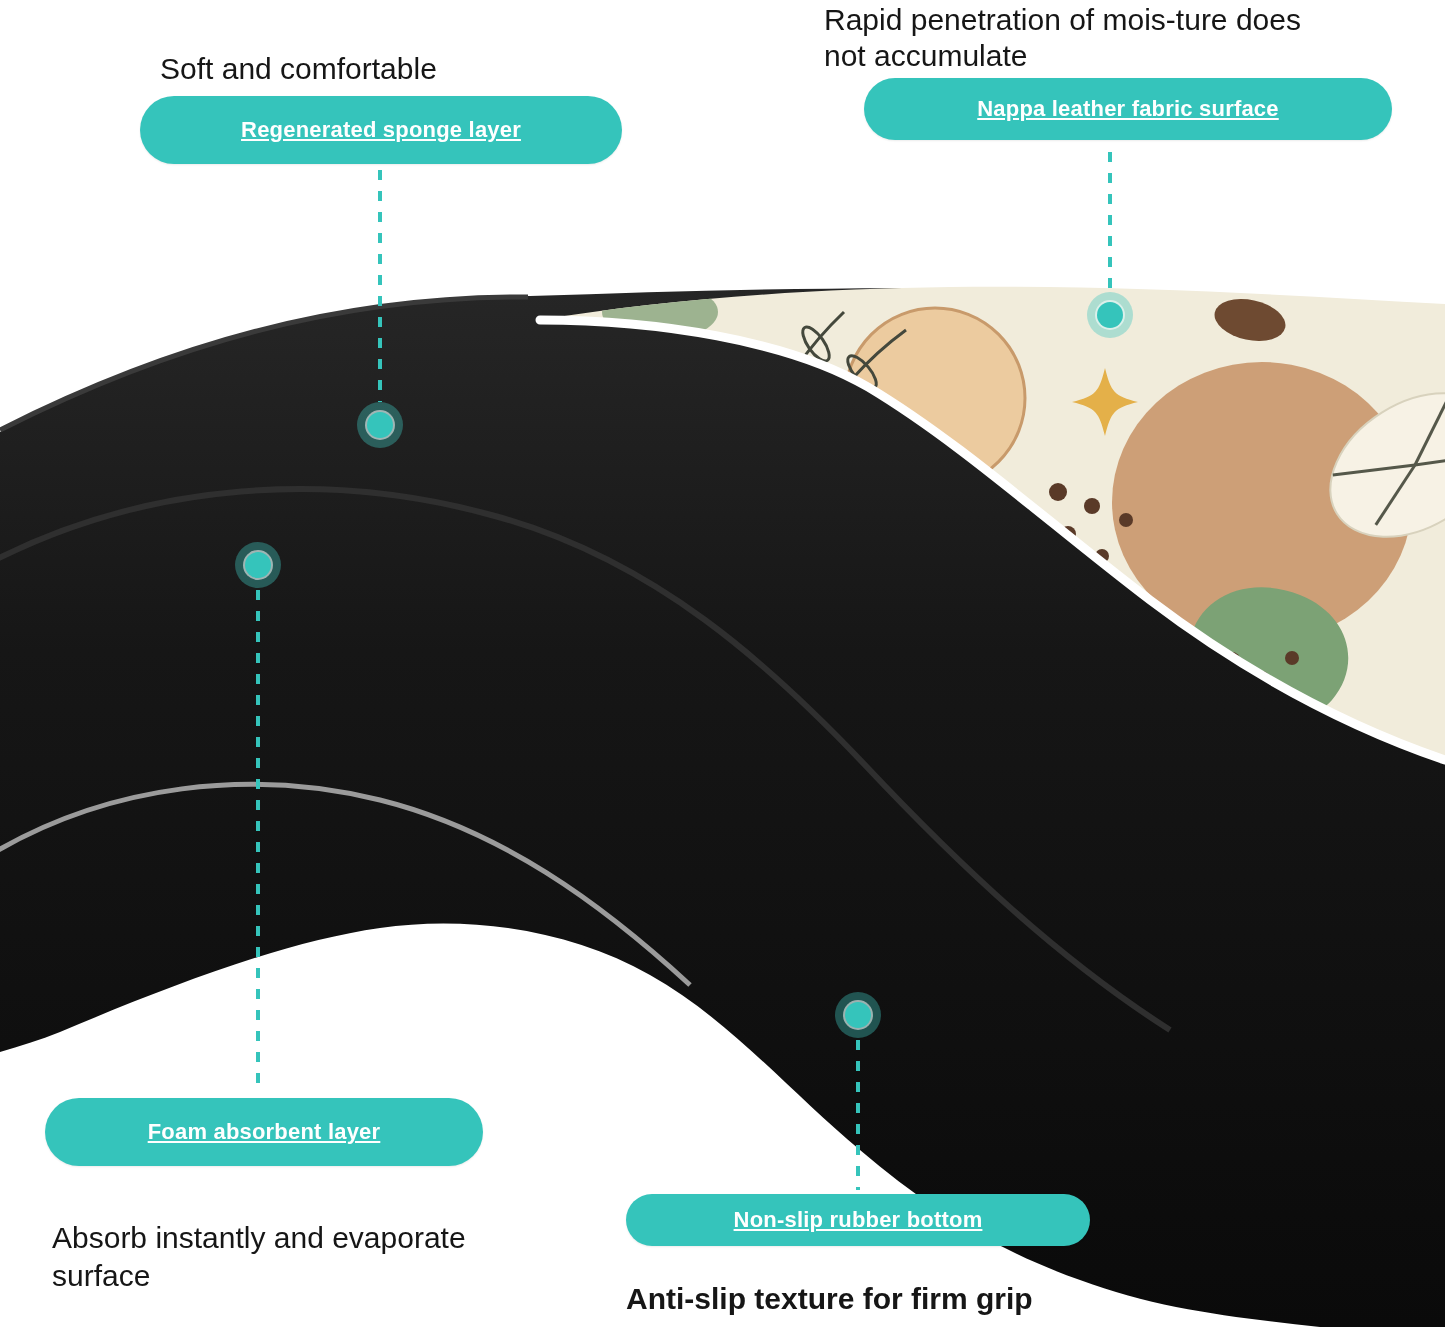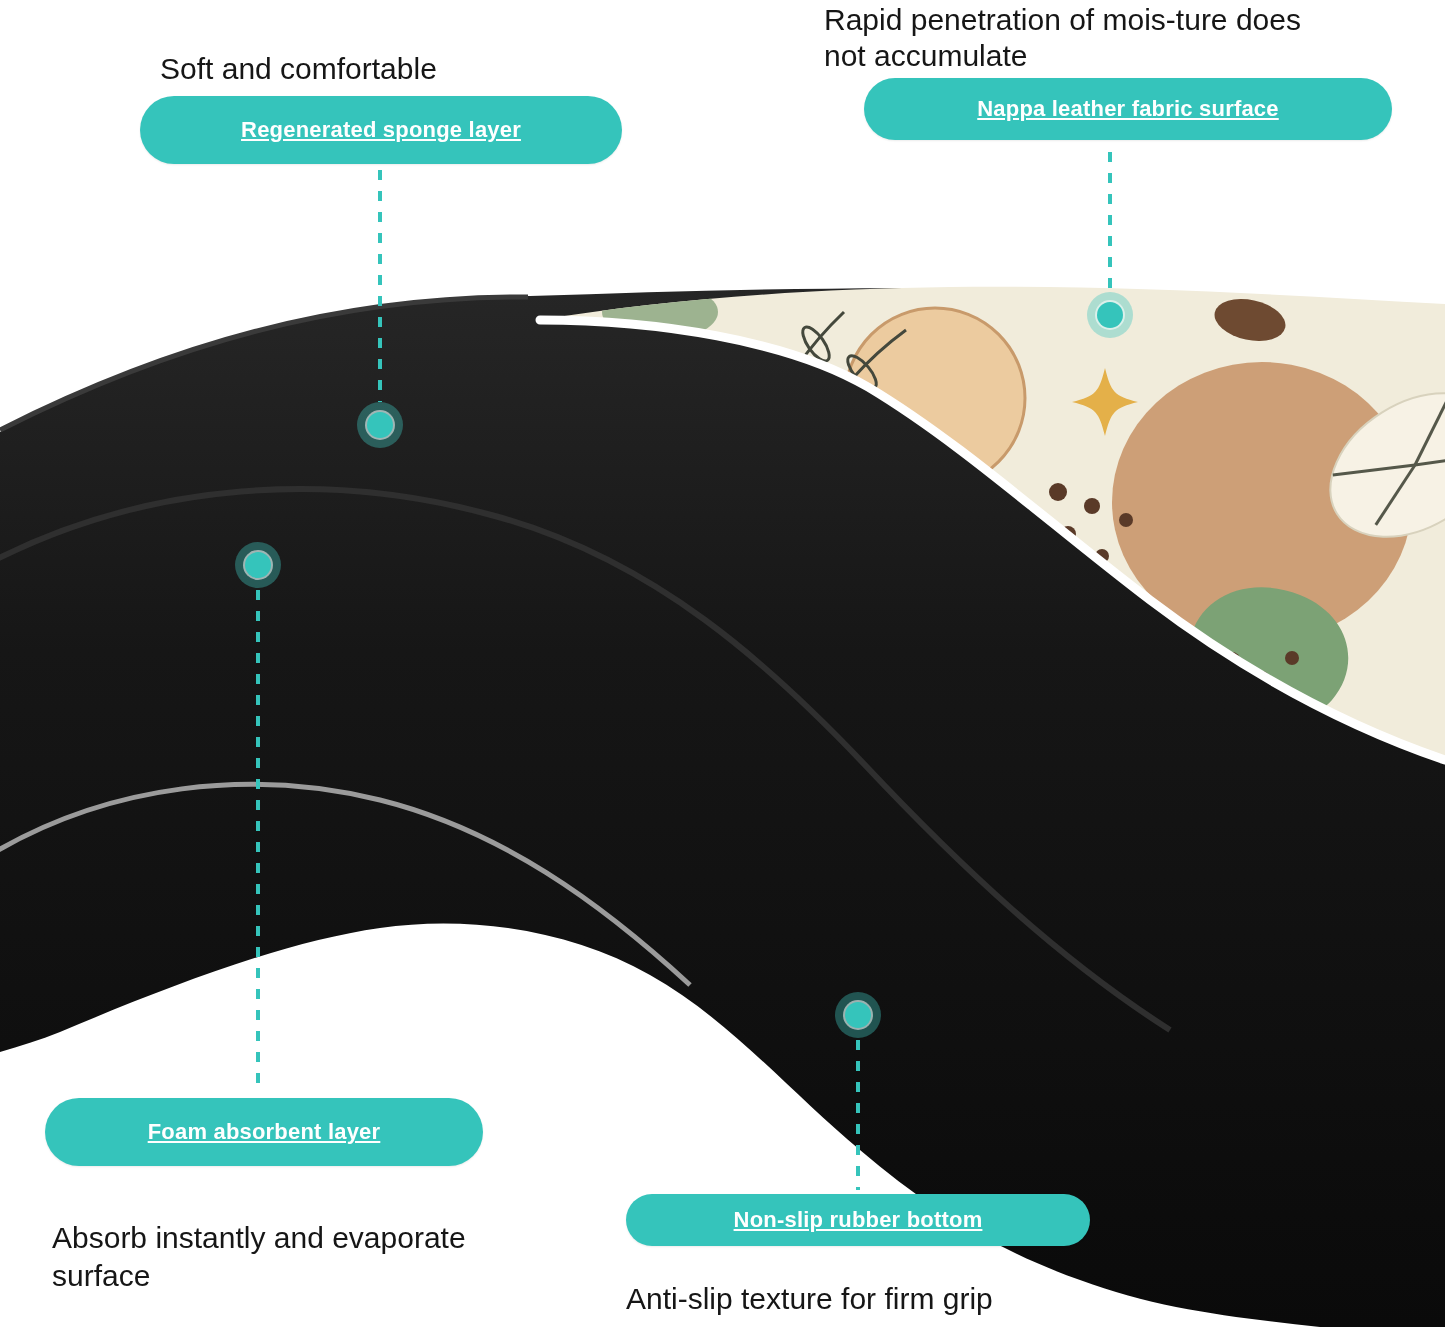--- a/index.html
+++ b/index.html
@@ -158,17 +158,17 @@
   <div class="note" style="left:52px;top:1182px;width:490px;margin-top:37px;">
     <span class="ln">Absorb instantly and evaporate</span>
     <span class="ln">surface</span>
   </div>
 
   <div class="dot" style="left:835px;top:992px;">
       <span class="core"></span>
     </div>
   <div class="dash" style="left:856px;top:1040px;height:150px;"></div>
   <div class="pill" style="left:626px;top:1194px;width:464px;height:52px;">Non-slip rubber bottom</div>
-  <div class="note tc" style="left:626px;top:1280px;width:464px;">
+  <div class="note tc" style="left:626px;top:1280px;width:464px;font-weight:bold;">
     <span class="ln">Anti-slip texture for firm grip</span>
   </div>
 
 </div>
 
 </body></html>

